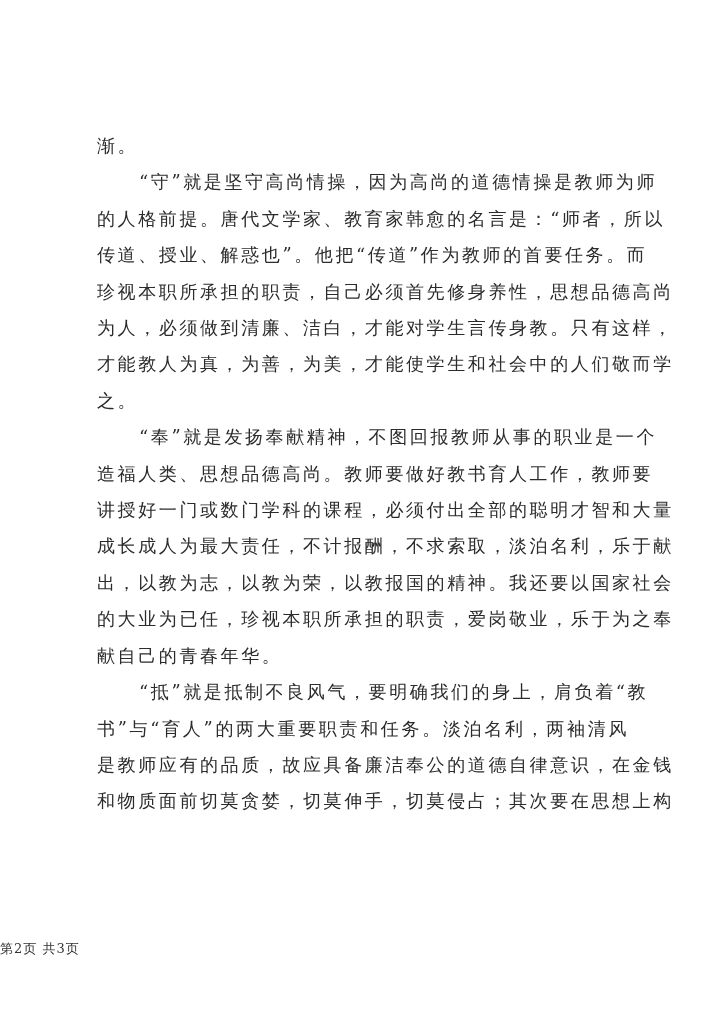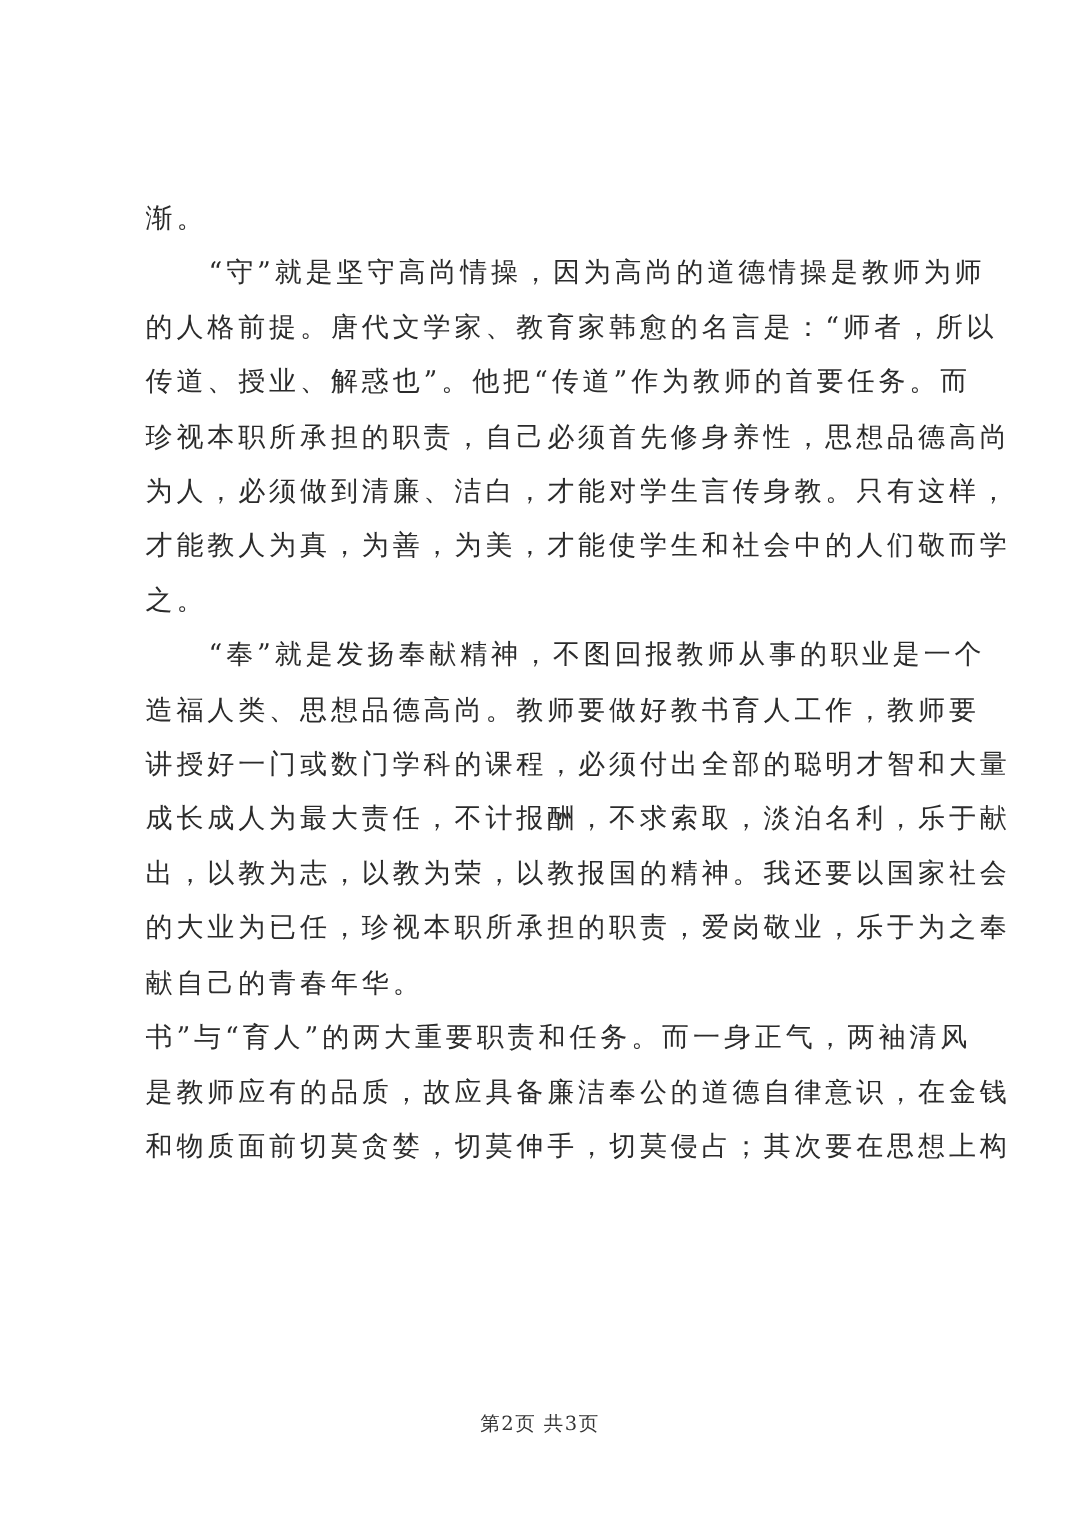--- a/index.html
+++ b/index.html
@@ -16,21 +16,21 @@
     color: #2b2b2b;
     letter-spacing: 2.6px;
     text-align: justify;
     text-justify: inter-character;
   }
   .body-text p { margin: 0; }
   .line { display: block; white-space: nowrap; text-align: justify; text-align-last: justify; }
   .line.last { text-align-last: left; }
   .footer {
     position: absolute; left: 0; width: 720px; top: 940px;
-    text-align: center;
+    text-align: left;
     font-family: "DejaVu Serif", "Liberation Serif", serif;
     font-size: 13px; color: #333;
     letter-spacing: 1px;
   }
 </style>
 </head>
 <body>
 
 <div class="page">
   <div class="body-text" id="body-text">
@@ -49,19 +49,20 @@
       <p>
         <span class="line" style="padding-left: 42px;">“奉”就是发扬奉献精神，不图回报教师从事的职业是一个</span>
         <span class="line">造福人类、思想品德高尚。教师要做好教书育人工作，教师要</span>
         <span class="line">讲授好一门或数门学科的课程，必须付出全部的聪明才智和大量</span>
         <span class="line">成长成人为最大责任，不计报酬，不求索取，淡泊名利，乐于献</span>
         <span class="line">出，以教为志，以教为荣，以教报国的精神。我还要以国家社会</span>
         <span class="line">的大业为已任，珍视本职所承担的职责，爱岗敬业，乐于为之奉</span>
         <span class="line last">献自己的青春年华。</span>
       </p>
       <p>
-        <span class="line">书”与“育人”的两大重要职责和任务。而一身正气，两袖清风</span>
+        <span class="line" style="padding-left: 42px;">“抵”就是抵制不良风气，要明确我们的身上，肩负着“教</span>
+        <span class="line">书”与“育人”的两大重要职责和任务。淡泊名利，两袖清风</span>
         <span class="line">是教师应有的品质，故应具备廉洁奉公的道德自律意识，在金钱</span>
         <span class="line last">和物质面前切莫贪婪，切莫伸手，切莫侵占；其次要在思想上构</span>
       </p>
     </div>
   <div class="footer">第2页 共3页</div>
 </div>
 
 </body></html>

